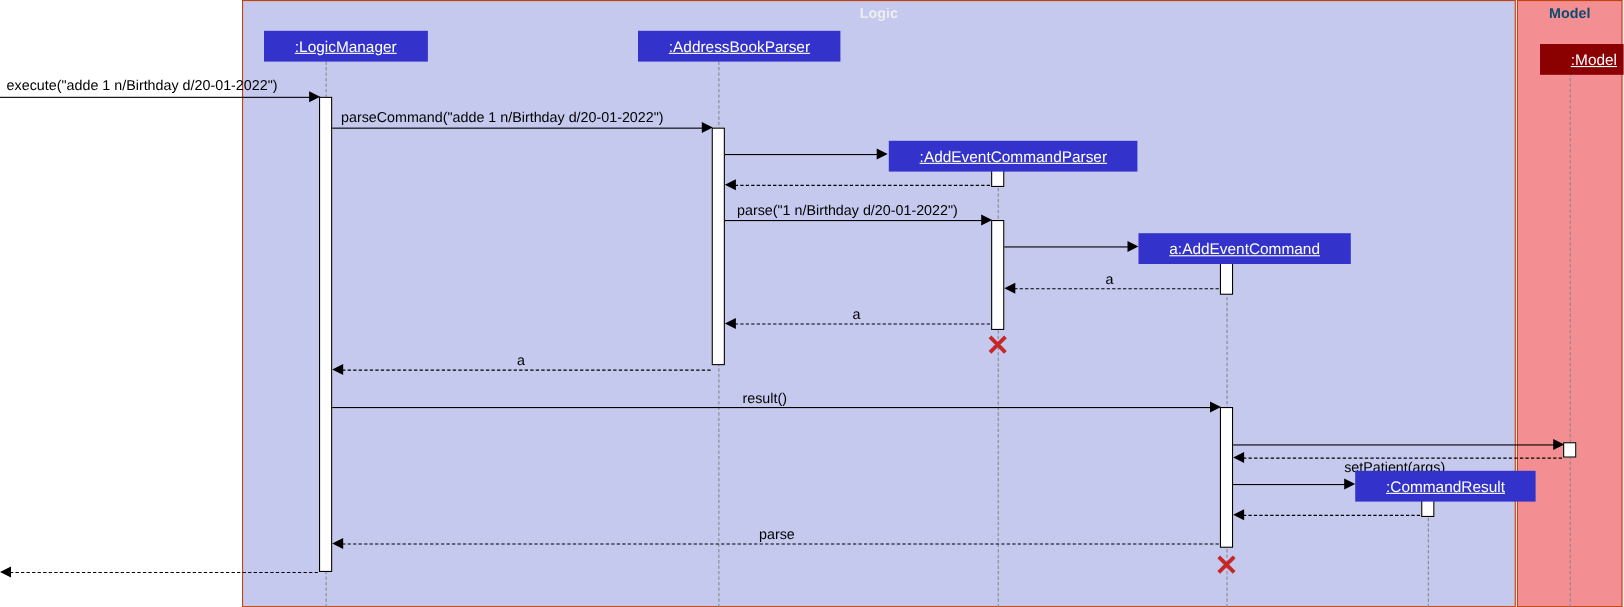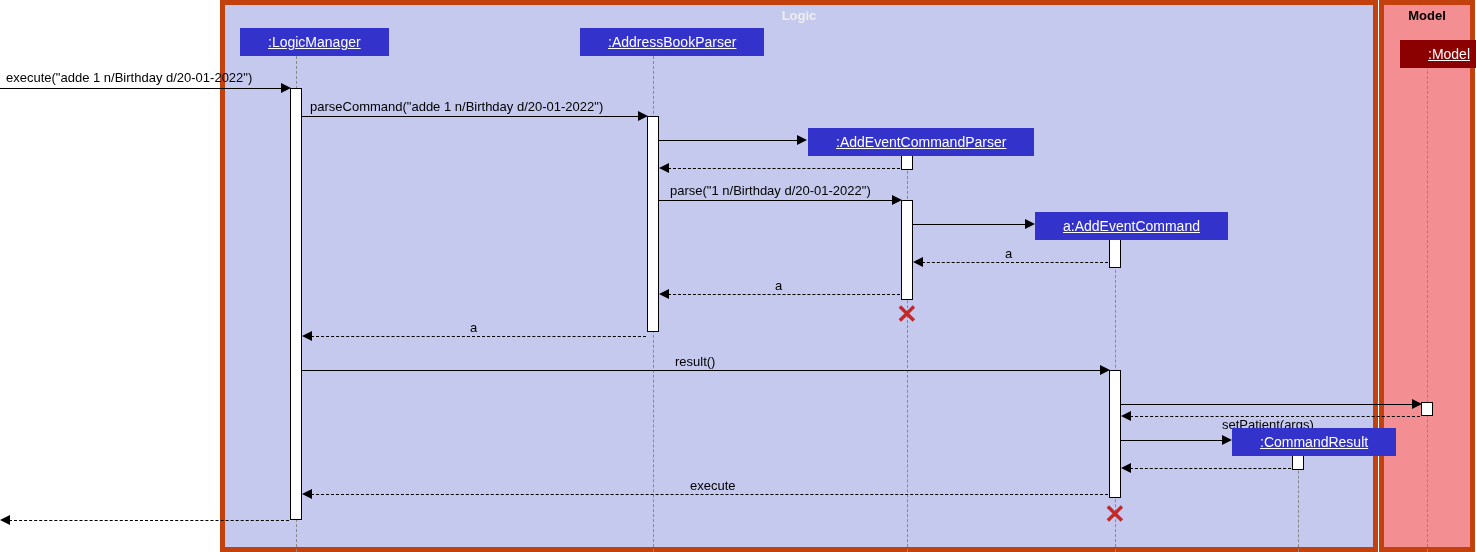--- a/index.html
+++ b/index.html
@@ -8,21 +8,21 @@
     font-family: sans-serif;
     font-size: 13px;
     width: 1476px;
     height: 552px;
     position: relative;
     background: #fff;
     overflow: hidden;
   }
   .region {
     position: absolute;
-    border: 5px solid #c2410c;
+    border: 1px solid #c2410c;
   }
   .region-label {
     position: absolute;
     top: 3px;
     left: 50%;
     transform: translateX(-50%);
     font-weight: bold;
     font-size: 13px;
   }
   .lifeline-head {
@@ -88,21 +88,21 @@
     transform: translate(-50%, -50%);
   }
 </style>
 </head>
 <body>
 
 <div class="region" style="left:220px; top:0; width:1158px; height:552px; background:#c5c9ee;">
   <div class="region-label" style="color:#eee;">Logic</div>
 </div>
 <div class="region" style="left:1379px; top:0; width:96px; height:552px; background:#f38e93;">
-  <div class="region-label" style="color:#000000;">Model</div>
+  <div class="region-label" style="color:#0c4a6e;">Model</div>
 </div>
 
 <div class="lifeline-head blue-head" style="left:240px; top:28px;">:LogicManager</div>
 <div class="lifeline-head blue-head" style="left:580px; top:28px;">:AddressBookParser</div>
 <div class="lifeline-head blue-head" style="left:808px; top:128px;">:AddEventCommandParser</div>
 <div class="lifeline-head blue-head" style="left:1035px; top:212px;">a:AddEventCommand</div>
 <div class="lifeline-head blue-head" style="left:1232px; top:428px;">:CommandResult</div>
 <div class="lifeline-head red-head" style="left:1400px; top:40px;">:Model</div>
 
 <div class="lifeline" style="left:296px; top:56px; height:496px;"></div>
@@ -168,18 +168,18 @@
 <div class="arrow-head-left" style="left:1121px; top:411px;"></div>
 
 <div class="arrow-line solid-line" style="left:1121px; top:440px; width:103px;"></div>
 <div class="arrow-head-right" style="left:1222px; top:435px;"></div>
 
 <div class="arrow-line dashed-line" style="left:1130px; top:468px; width:161px;"></div>
 <div class="arrow-head-left" style="left:1121px; top:463px;"></div>
 
 <div class="arrow-line dashed-line" style="left:311px; top:494px; width:797px;"></div>
 <div class="arrow-head-left" style="left:302px; top:489px;"></div>
-<div class="msg-label" style="left:690px; top:478px;">execute</div>
+<div class="msg-label" style="left:690px; top:478px;">parse</div>
 
 <div class="destroy" style="left:1115px; top:514px;">✕</div>
 
 <div class="arrow-line dashed-line" style="left:9px; top:520px; width:280px;"></div>
 <div class="arrow-head-left" style="left:0px; top:515px;"></div>
 
 </body></html>

